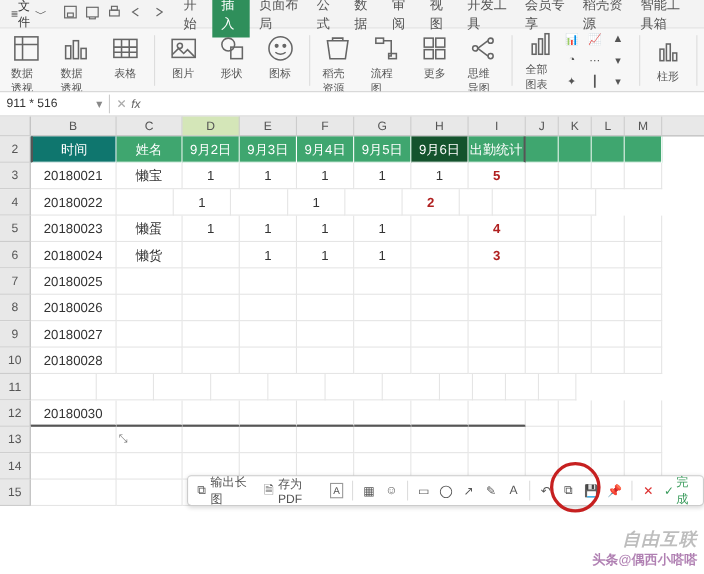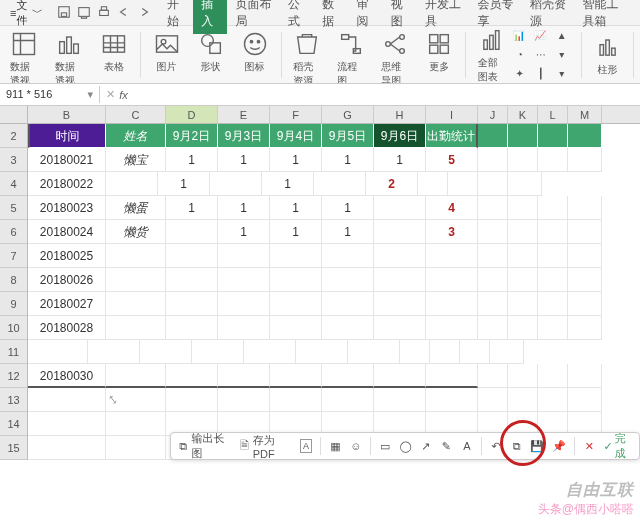--- a/index.html
+++ b/index.html
@@ -35,21 +35,21 @@
 .ch { border-right: 1px solid #ccc; text-align: center; font-size: 11px; color: #555; line-height: 18px; }
 .ch.cB { width: 78px; } .ch.cC { width: 60px; } .ch.cD { width: 52px; } .ch.cE { width: 52px; }
 .ch.cF { width: 52px; } .ch.cG { width: 52px; } .ch.cH { width: 52px; } .ch.cI { width: 52px; }
 .ch.cJ { width: 30px; } .ch.cK { width: 30px; } .ch.cL { width: 30px; } .ch.cM { width: 34px; }
 .ch.sel { background: #d4e6b8; }
 
 .rows { }
 .row { display: flex; height: 24px; }
 .rh { width: 28px; border-right: 1px solid #bbb; border-bottom: 1px solid #ccc; background: #e8e8e8; text-align: center; line-height: 24px; font-size: 11px; color: #555; }
 .cell { border-right: 1px solid #e5e5e5; border-bottom: 1px solid #e5e5e5; line-height: 24px; text-align: center; font-size: 12px; color: #333; overflow: hidden; }
-.cell.cB { width: 78px; } .cell.cC { width: 60px; font-style: italic; } .cell.cD { width: 52px; } .cell.cE { width: 52px; }
+.cell.cB { width: 78px; } .cell.cC { width: 60px; } .cell.cD { width: 52px; } .cell.cE { width: 52px; }
 .cell.cF { width: 52px; } .cell.cG { width: 52px; } .cell.cH { width: 52px; } .cell.cI { width: 52px; }
 .cell.cJ { width: 30px; } .cell.cK { width: 30px; } .cell.cL { width: 30px; } .cell.cM { width: 34px; }
 
 .thead .cell { background: #3fa66f; color: #fff; font-weight: 500; border-right: 1px solid #fff; border-bottom: 1px solid #fff; }
 .thead .cell.cB { border-left: 2px solid #555; }
 .thead .cell.cI { border-right: 2px solid #555; }
 .row.r12 .tbl-cell { border-bottom: 2px solid #555; }
 .stat { color: #b02020; font-weight: bold; }
 .handle { font-size: 10px; color: #777; text-align: left; padding-left: 2px; }
 
@@ -58,21 +58,21 @@
 .float-bar .fbtn { display: flex; align-items: center; gap: 2px; cursor: pointer; }
 .float-bar .fi { width: 14px; height: 14px; display: flex; align-items: center; justify-content: center; }
 .float-bar .divider { width: 1px; height: 18px; background: #ddd; }
 .float-bar .done { color: #3a9b5c; }
 .float-bar .cancel { color: #d33; }
 .circle-mark { position: absolute; left: 500px; top: 420px; width: 46px; height: 46px; border: 3px solid #c62020; border-radius: 50%; pointer-events: none; z-index: 5; }
 
 
 .watermark { position: absolute; right: 6px; bottom: 4px; text-align: right; opacity: 0.55; pointer-events: none; }
 .watermark .wm1 { font-size: 16px; font-weight: bold; font-style: italic; color: #888; letter-spacing: 1px; }
-.watermark .wm2 { font-size: 12px; color: #ec4899; }
+.watermark .wm2 { font-size: 12px; color: #701a75; font-weight: bold; }
 
 svg { stroke: #666; fill: none; stroke-width: 1.2; }
 </style>
 </head>
 <body>
 
 <div class="ribbon-tabs">
   <div class="file-btn">
     <span>≡</span>
     <span>文件</span>
@@ -206,40 +206,40 @@
             <path d="M10 6h6v12h-2"></path>
           </svg>
         </span>
       <span>流程图</span>
     </div>
   </div>
   <div class="ribbon-group">
     <div class="big-btn">
       <span class="icn">
           <svg viewBox="0 0 24 24">
+            <rect x="4" y="4" width="7" height="7"></rect>
+            <rect x="13" y="4" width="7" height="7"></rect>
+            <rect x="4" y="13" width="7" height="7"></rect>
+            <rect x="13" y="13" width="7" height="7"></rect>
+          </svg>
+        </span>
+      <span>更多</span>
+    </div>
+  </div>
+  <div class="ribbon-group">
+    <div class="big-btn">
+      <span class="icn">
+          <svg viewBox="0 0 24 24">
             <circle cx="6" cy="12" r="2"></circle>
             <circle cx="18" cy="6" r="2"></circle>
             <circle cx="18" cy="18" r="2"></circle>
             <path d="M8 12l8-6M8 12l8 6"></path>
           </svg>
         </span>
       <span>思维导图</span>
-    </div>
-  </div>
-  <div class="ribbon-group">
-    <div class="big-btn">
-      <span class="icn">
-          <svg viewBox="0 0 24 24">
-            <rect x="4" y="4" width="7" height="7"></rect>
-            <rect x="13" y="4" width="7" height="7"></rect>
-            <rect x="4" y="13" width="7" height="7"></rect>
-            <rect x="13" y="13" width="7" height="7"></rect>
-          </svg>
-        </span>
-      <span>更多</span>
     </div>
   </div>
   <div class="sep"></div>
   <div class="ribbon-group" style="flex-direction:row;align-items:center;gap:3px;">
     <div class="big-btn">
       <span class="icn">
           <svg viewBox="0 0 24 24">
             <rect x="5" y="12" width="3" height="8"></rect>
             <rect x="10" y="8" width="3" height="12"></rect>
             <rect x="15" y="4" width="3" height="16"></rect>
@@ -308,21 +308,21 @@
         <div class="ch cI">I</div>
         <div class="ch cJ">J</div>
         <div class="ch cK">K</div>
         <div class="ch cL">L</div>
         <div class="ch cM">M</div>
       </div>
   </div>
   <div class="rows" id="rows-container">
       <div class="row r2 thead">
         <div class="rh">2</div>
-        <div class="cell cB thead" style="background: #4c1d95; color: rgb(255, 255, 255); font-family: Liberation Serif, serif;">时间</div>
+        <div class="cell cB thead" style="background: #0f766e; color: rgb(255, 255, 255); font-family: Liberation Serif, serif;">时间</div>
         <div class="cell cC thead" style="background: rgb(63, 166, 111); color: rgb(255, 255, 255);">姓名</div>
         <div class="cell cD thead" style="background: rgb(63, 166, 111); color: rgb(255, 255, 255);">9月2日</div>
         <div class="cell cE thead" style="background: rgb(63, 166, 111); color: rgb(255, 255, 255);">9月3日</div>
         <div class="cell cF thead" style="background: rgb(63, 166, 111); color: rgb(255, 255, 255);">9月4日</div>
         <div class="cell cG thead" style="background: rgb(63, 166, 111); color: rgb(255, 255, 255);">9月5日</div>
         <div class="cell cH thead" style="background: #14532d; color: rgb(255, 255, 255);">9月6日</div>
         <div class="cell cI thead" style="background: rgb(63, 166, 111); color: rgb(255, 255, 255);">出勤统计</div>
         <div class="cell cJ"></div>
         <div class="cell cK"></div>
         <div class="cell cL"></div>

